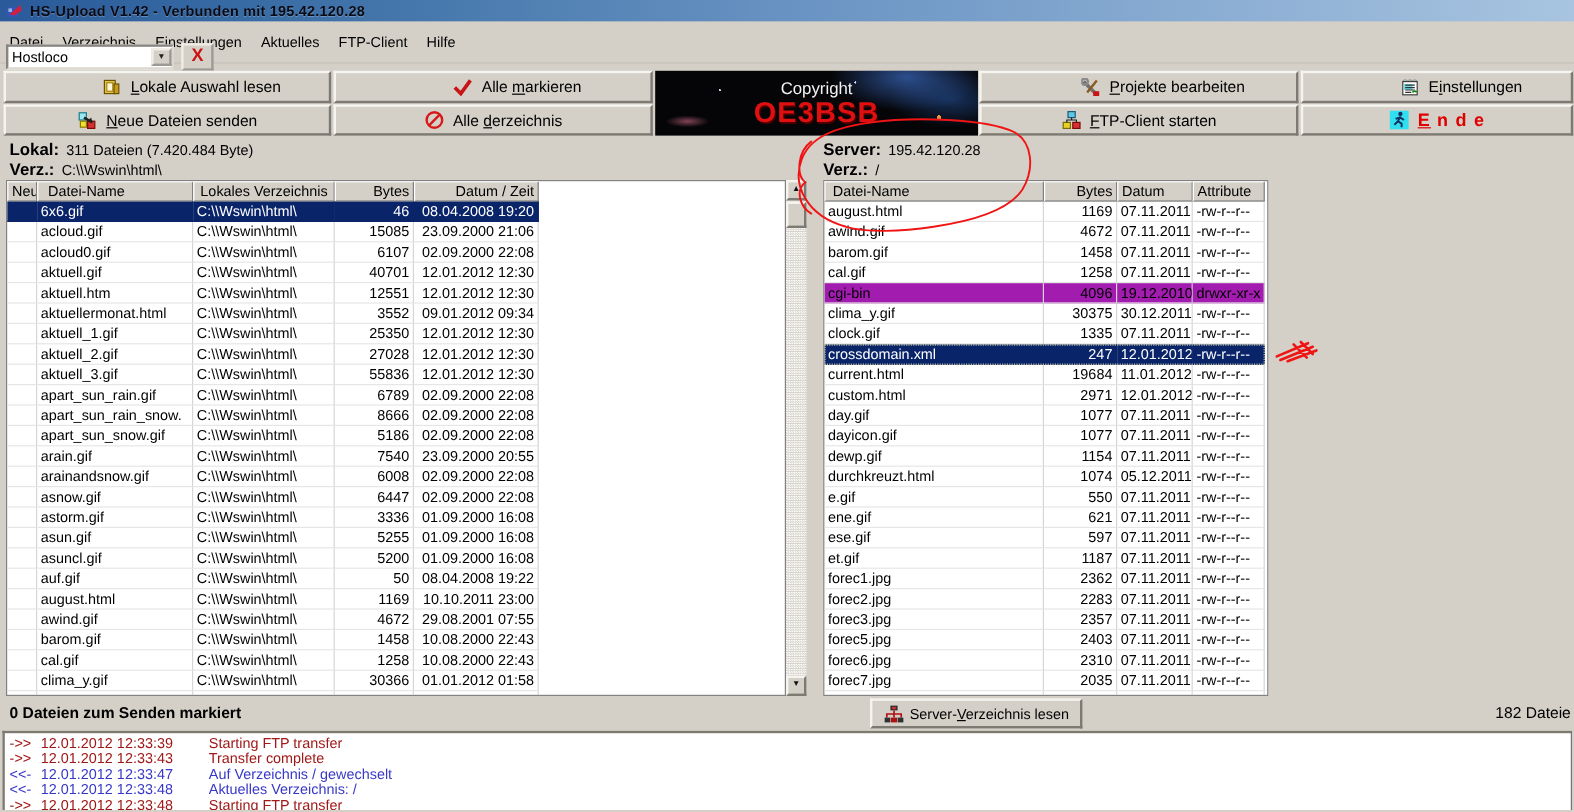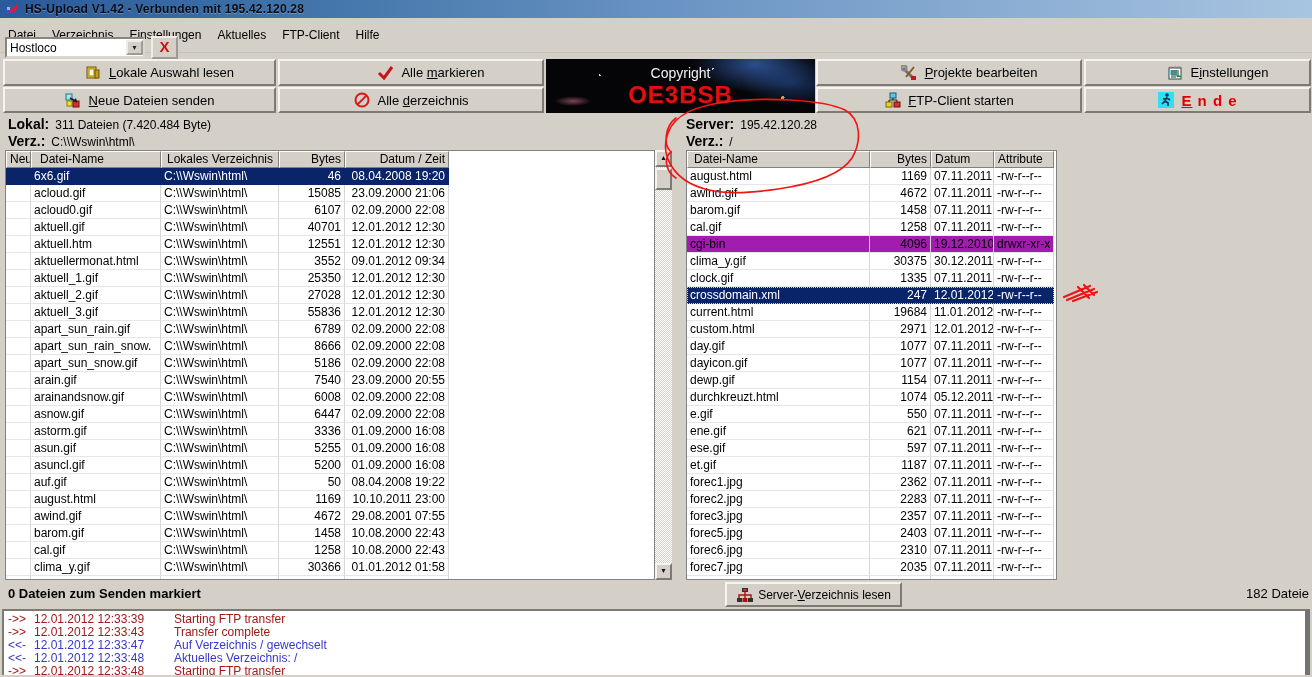--- a/index.html
+++ b/index.html
@@ -98,21 +98,21 @@
     border-top:2px solid #f6f4ef; border-left:2px solid #f6f4ef; border-right:2px solid #7d7a72;
     border-bottom:2px solid #7d7a72; }
 
   
   .status-left { position:absolute; left:8px; top:586px; font-size:13px;font-weight:bold; }
   .status-right { position:absolute; right:3px; top:586px; font-size:13px; white-space:nowrap; }
   #read-server-btn { left:682px; top:582px; width:177px; height:25px; font-size:12px; gap:5px;margin-left:43px; }
 
   
   .log { position:absolute; left:2px; top:609px; width:1308px; height:66px; background:#fff;
-    border-top:2px solid #7d7a72; border-left:2px solid #7d7a72; border-right:5px solid #737373;
+    border-top:2px solid #7d7a72; border-left:2px solid #7d7a72; border-right:1px solid #737373;
     padding:2px 0 0 4px; font-size:12px; overflow:hidden; }
   .logline { height:13px; line-height:13px; white-space:nowrap; }
   .logline .ldir  { display:inline-block; width:26px; }
   .logline .ltime { display:inline-block; width:140px; }
 
   
   .ico { display:inline-flex; width:17px; height:16px; align-items:center; justify-content:center; }
 
   
   #anno { position:absolute; left:0; top:0; width:1312px; height:677px; pointer-events:none; z-index:60; }

